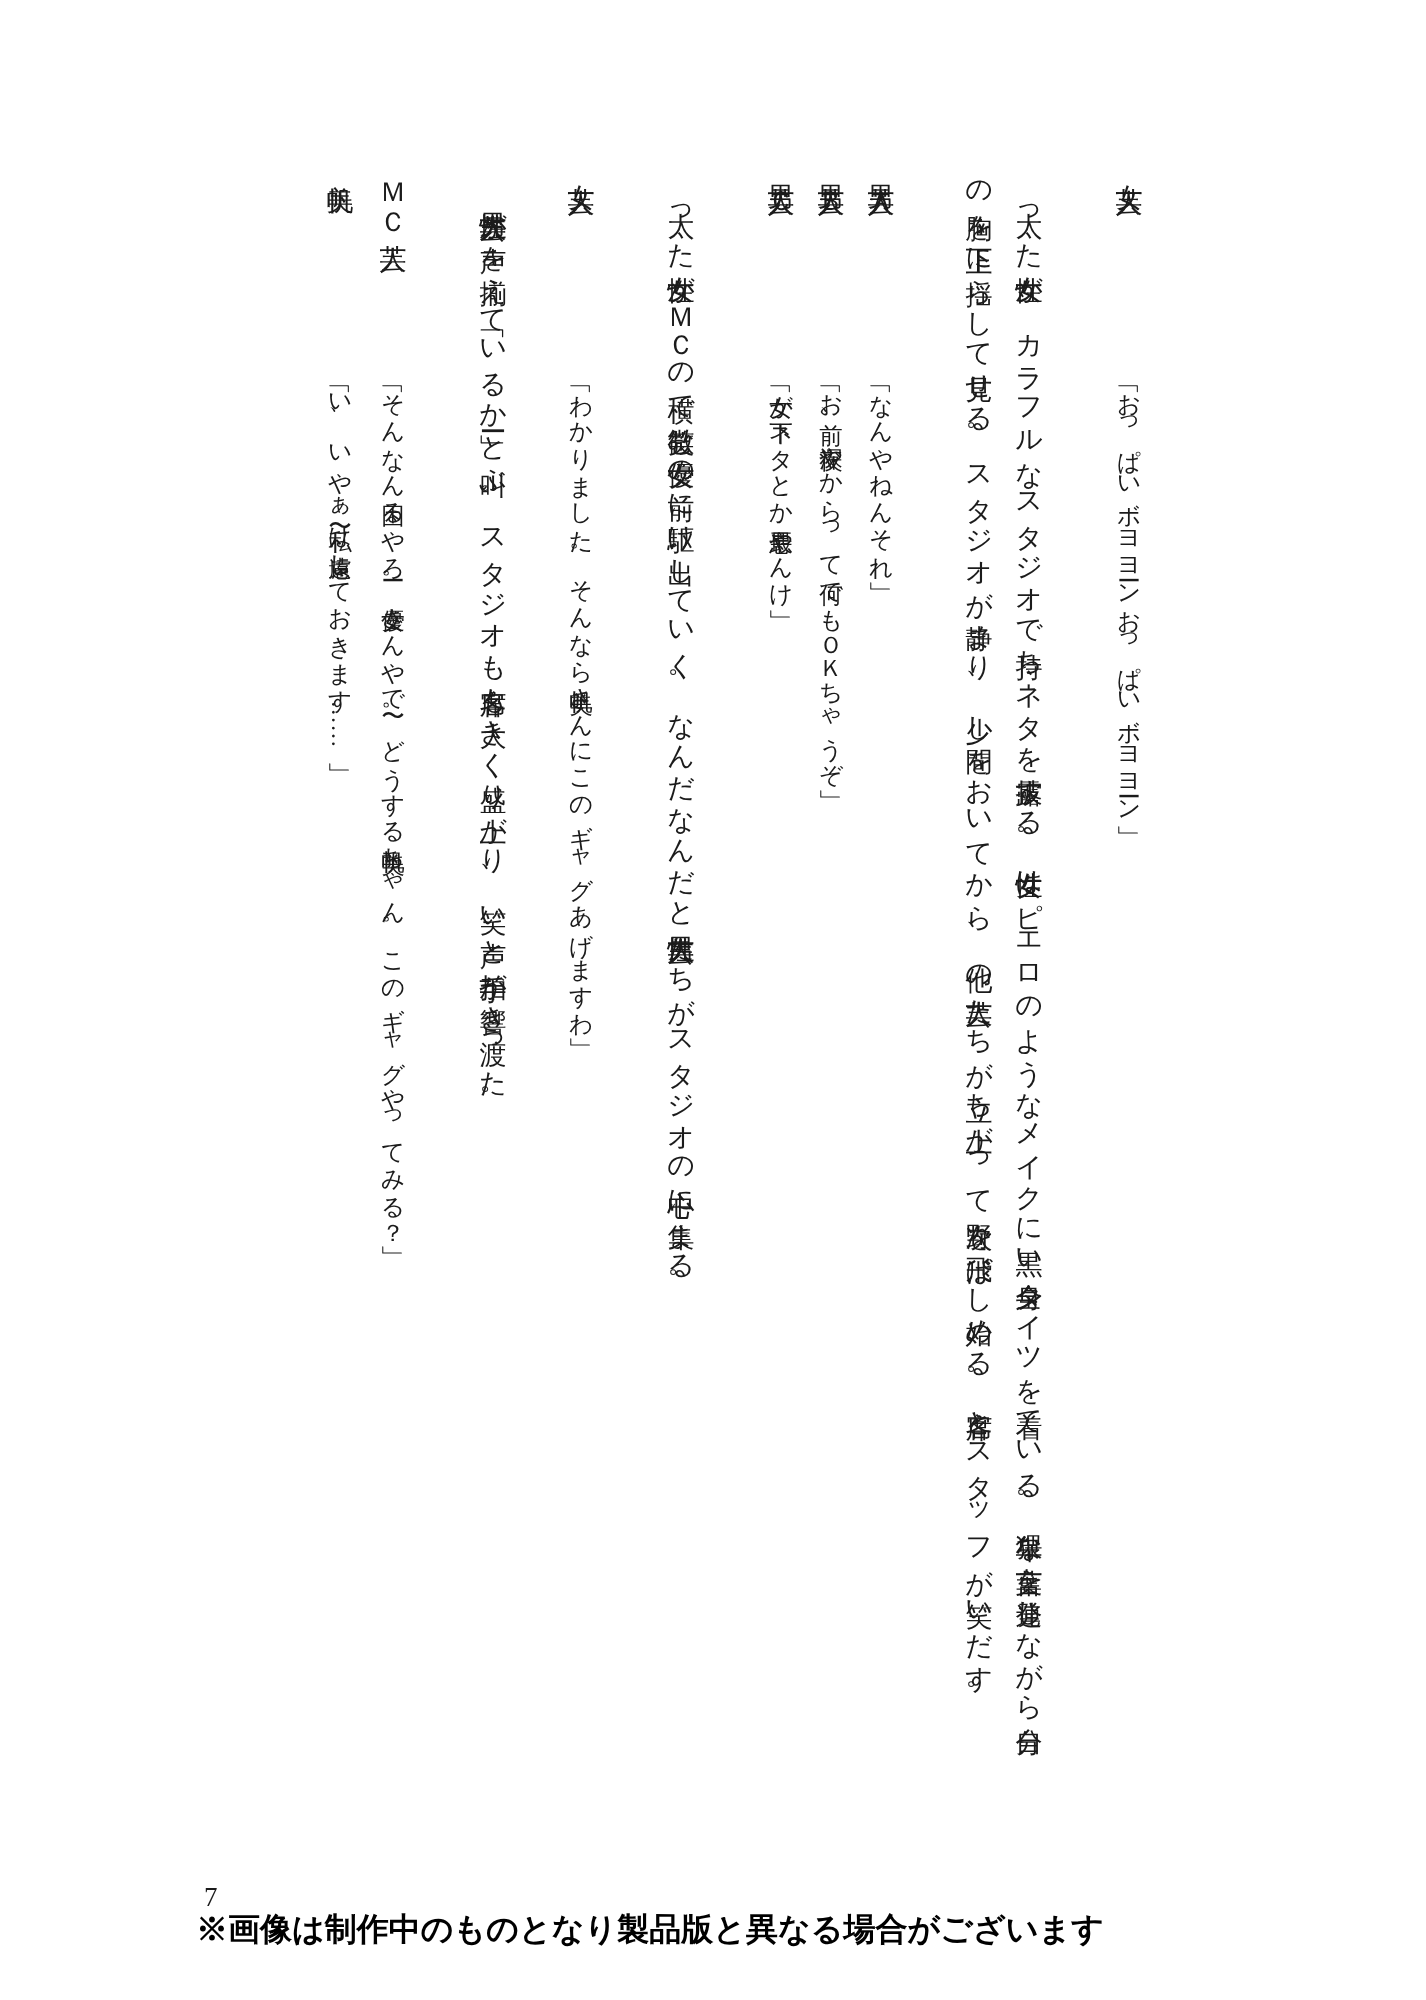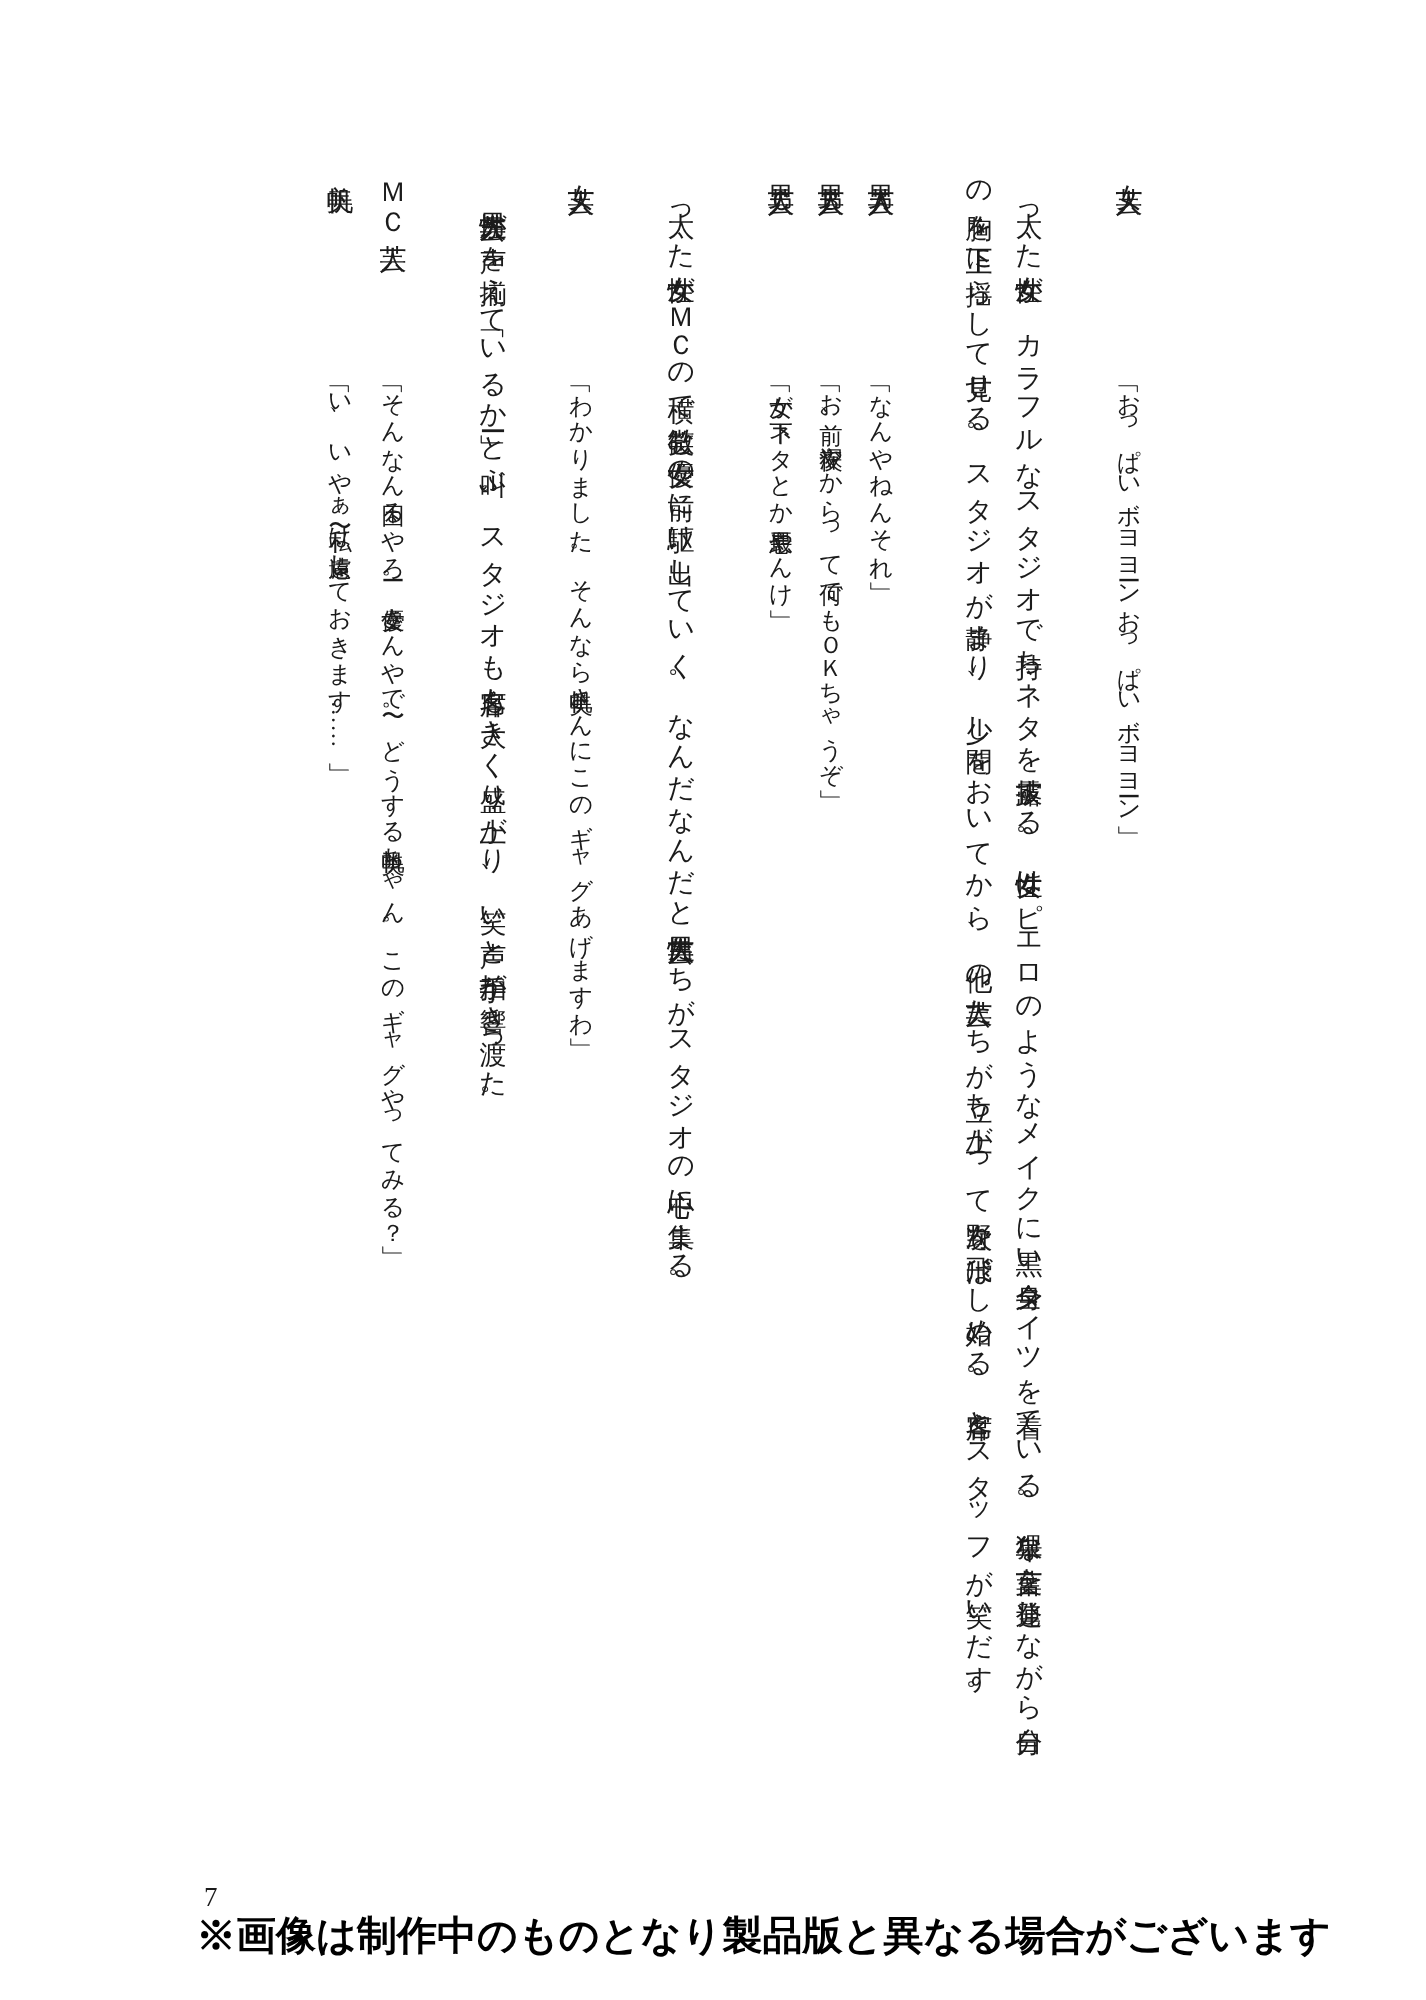--- a/index.html
+++ b/index.html
@@ -62,21 +62,21 @@
     left: 204px;
     top: 1882px;
     font-size: 27px;
     color: #1b1b1b;
     font-family: "Liberation Serif", serif;
   }
   .disclaimer {
     position: absolute;
     left: 196px;
     top: 1908px;
-    font-size: 40px;
+    font-size: 32px;
     font-weight: bold;
     letter-spacing: 0px;
     color: #000000;
     font-family: "Liberation Sans", sans-serif;
     white-space: nowrap;
   }
 </style>
 </head>
 <body>
 

